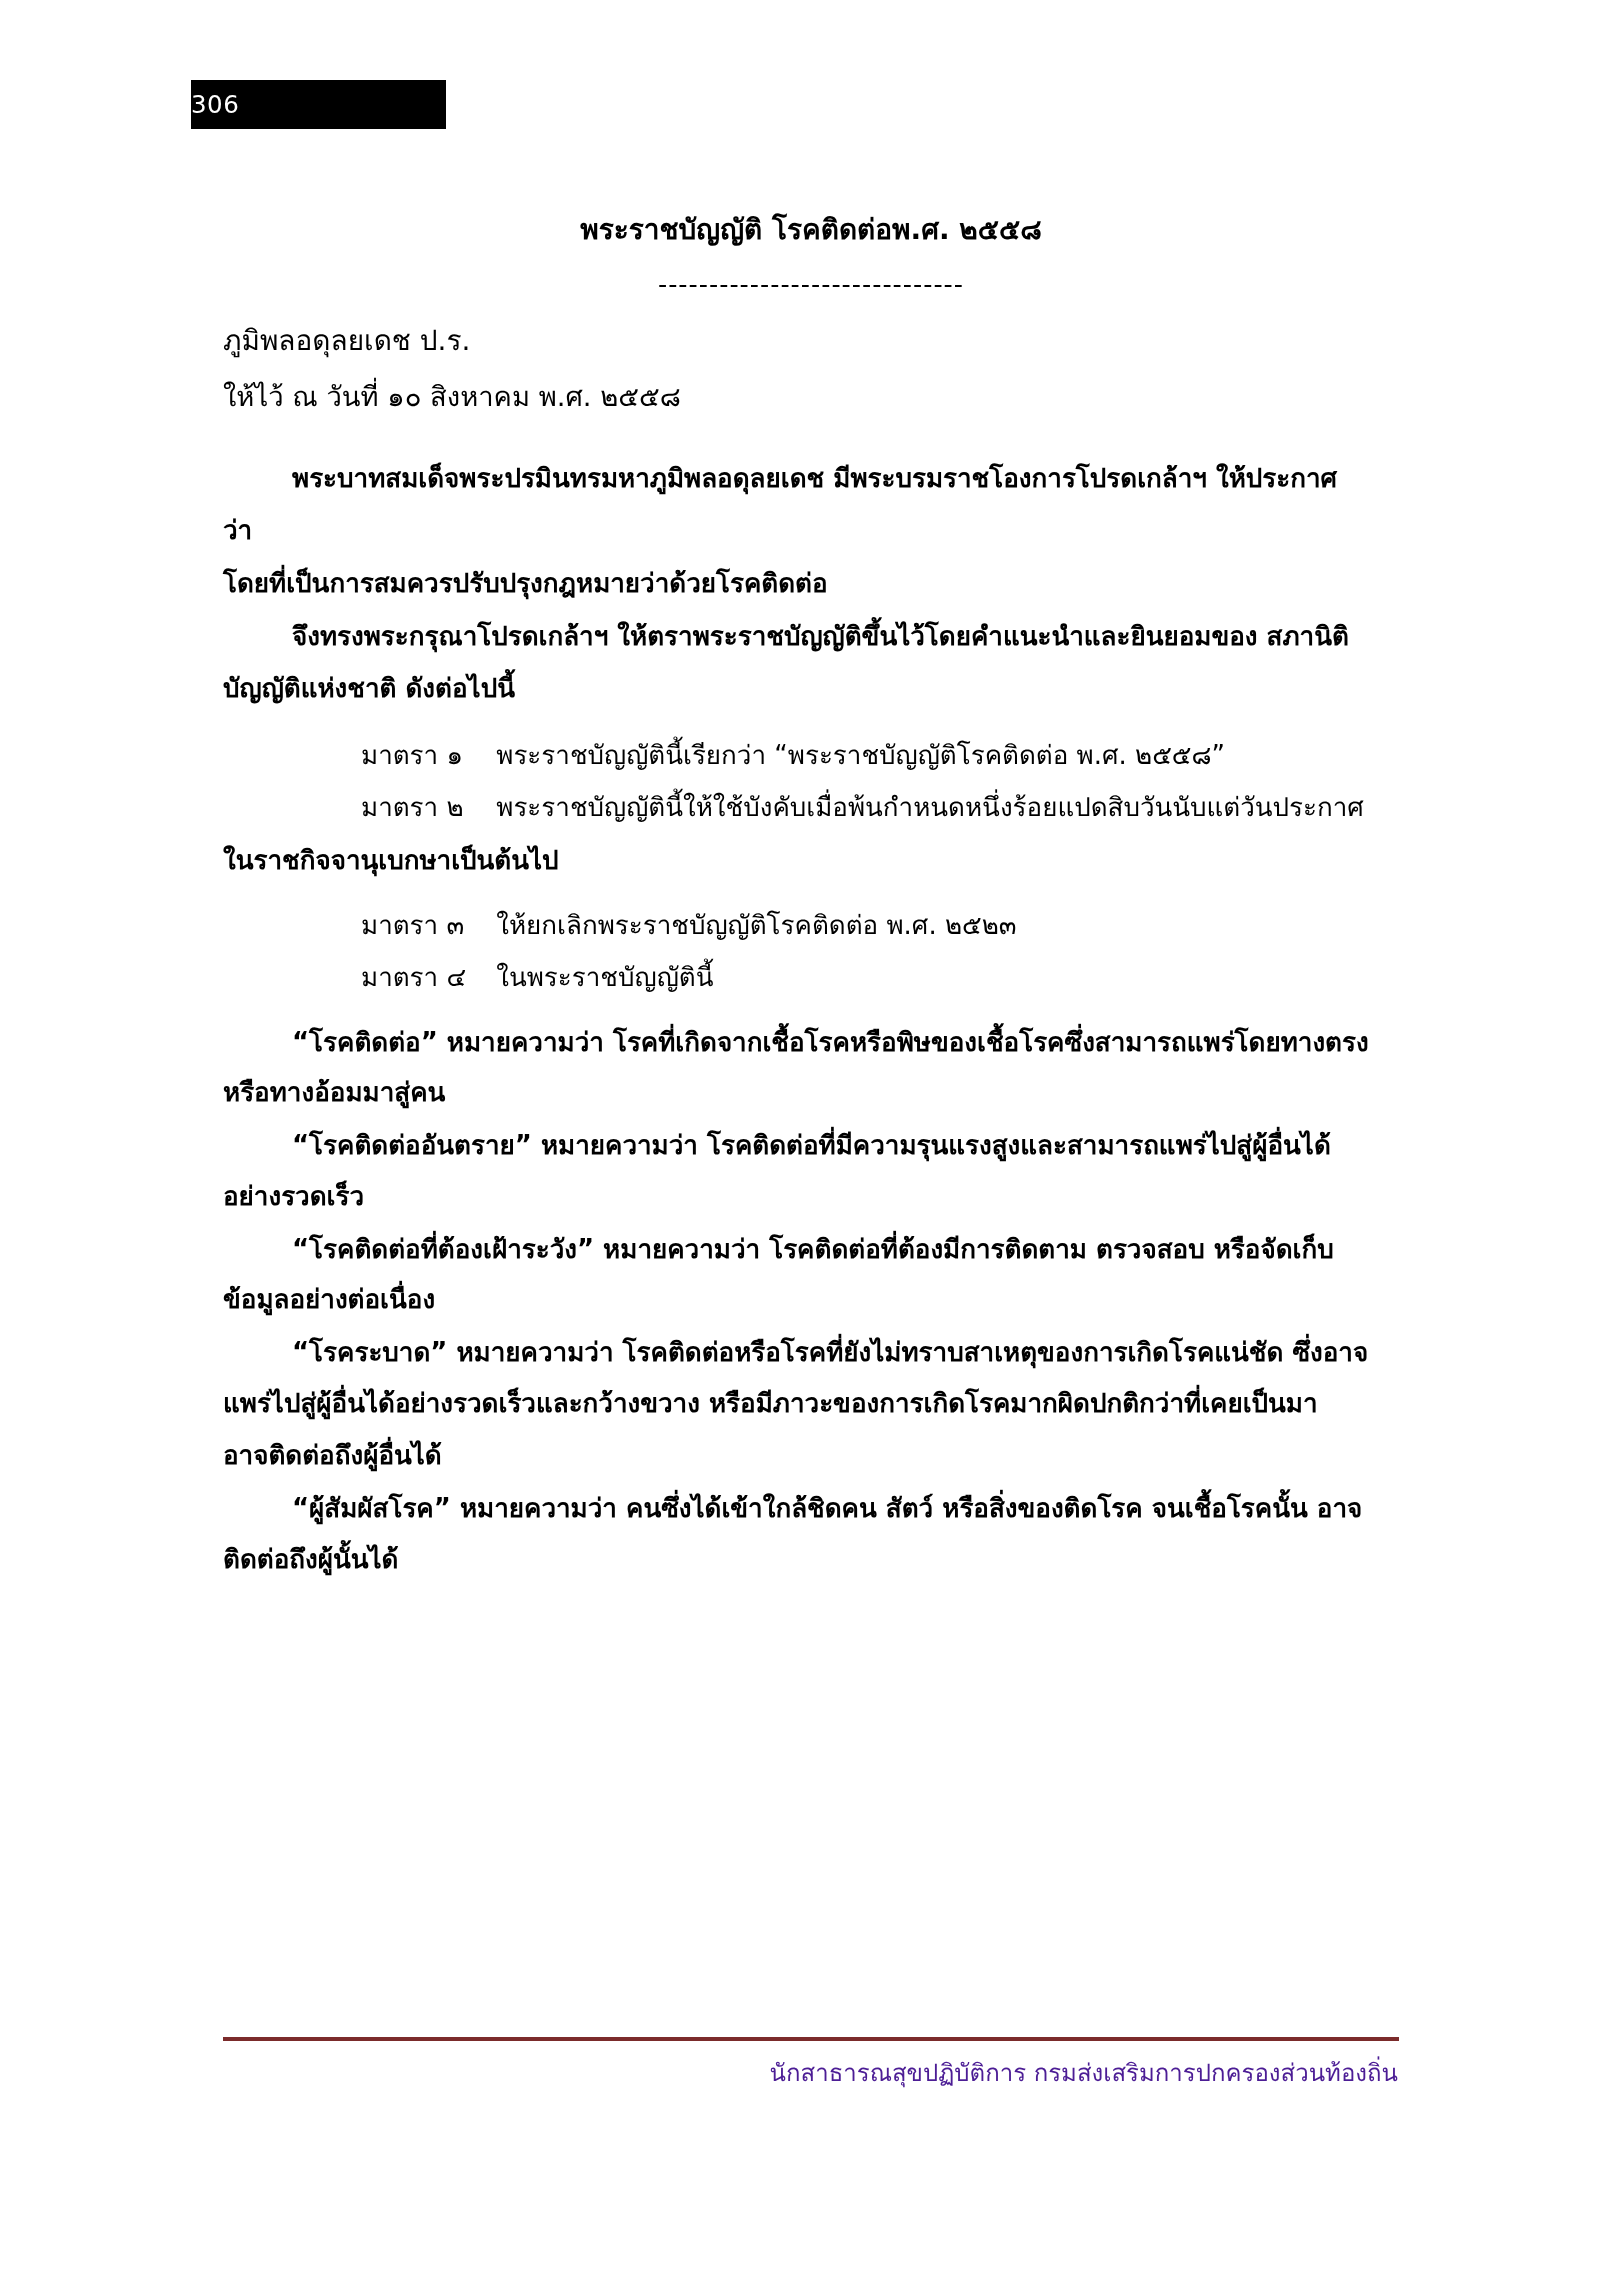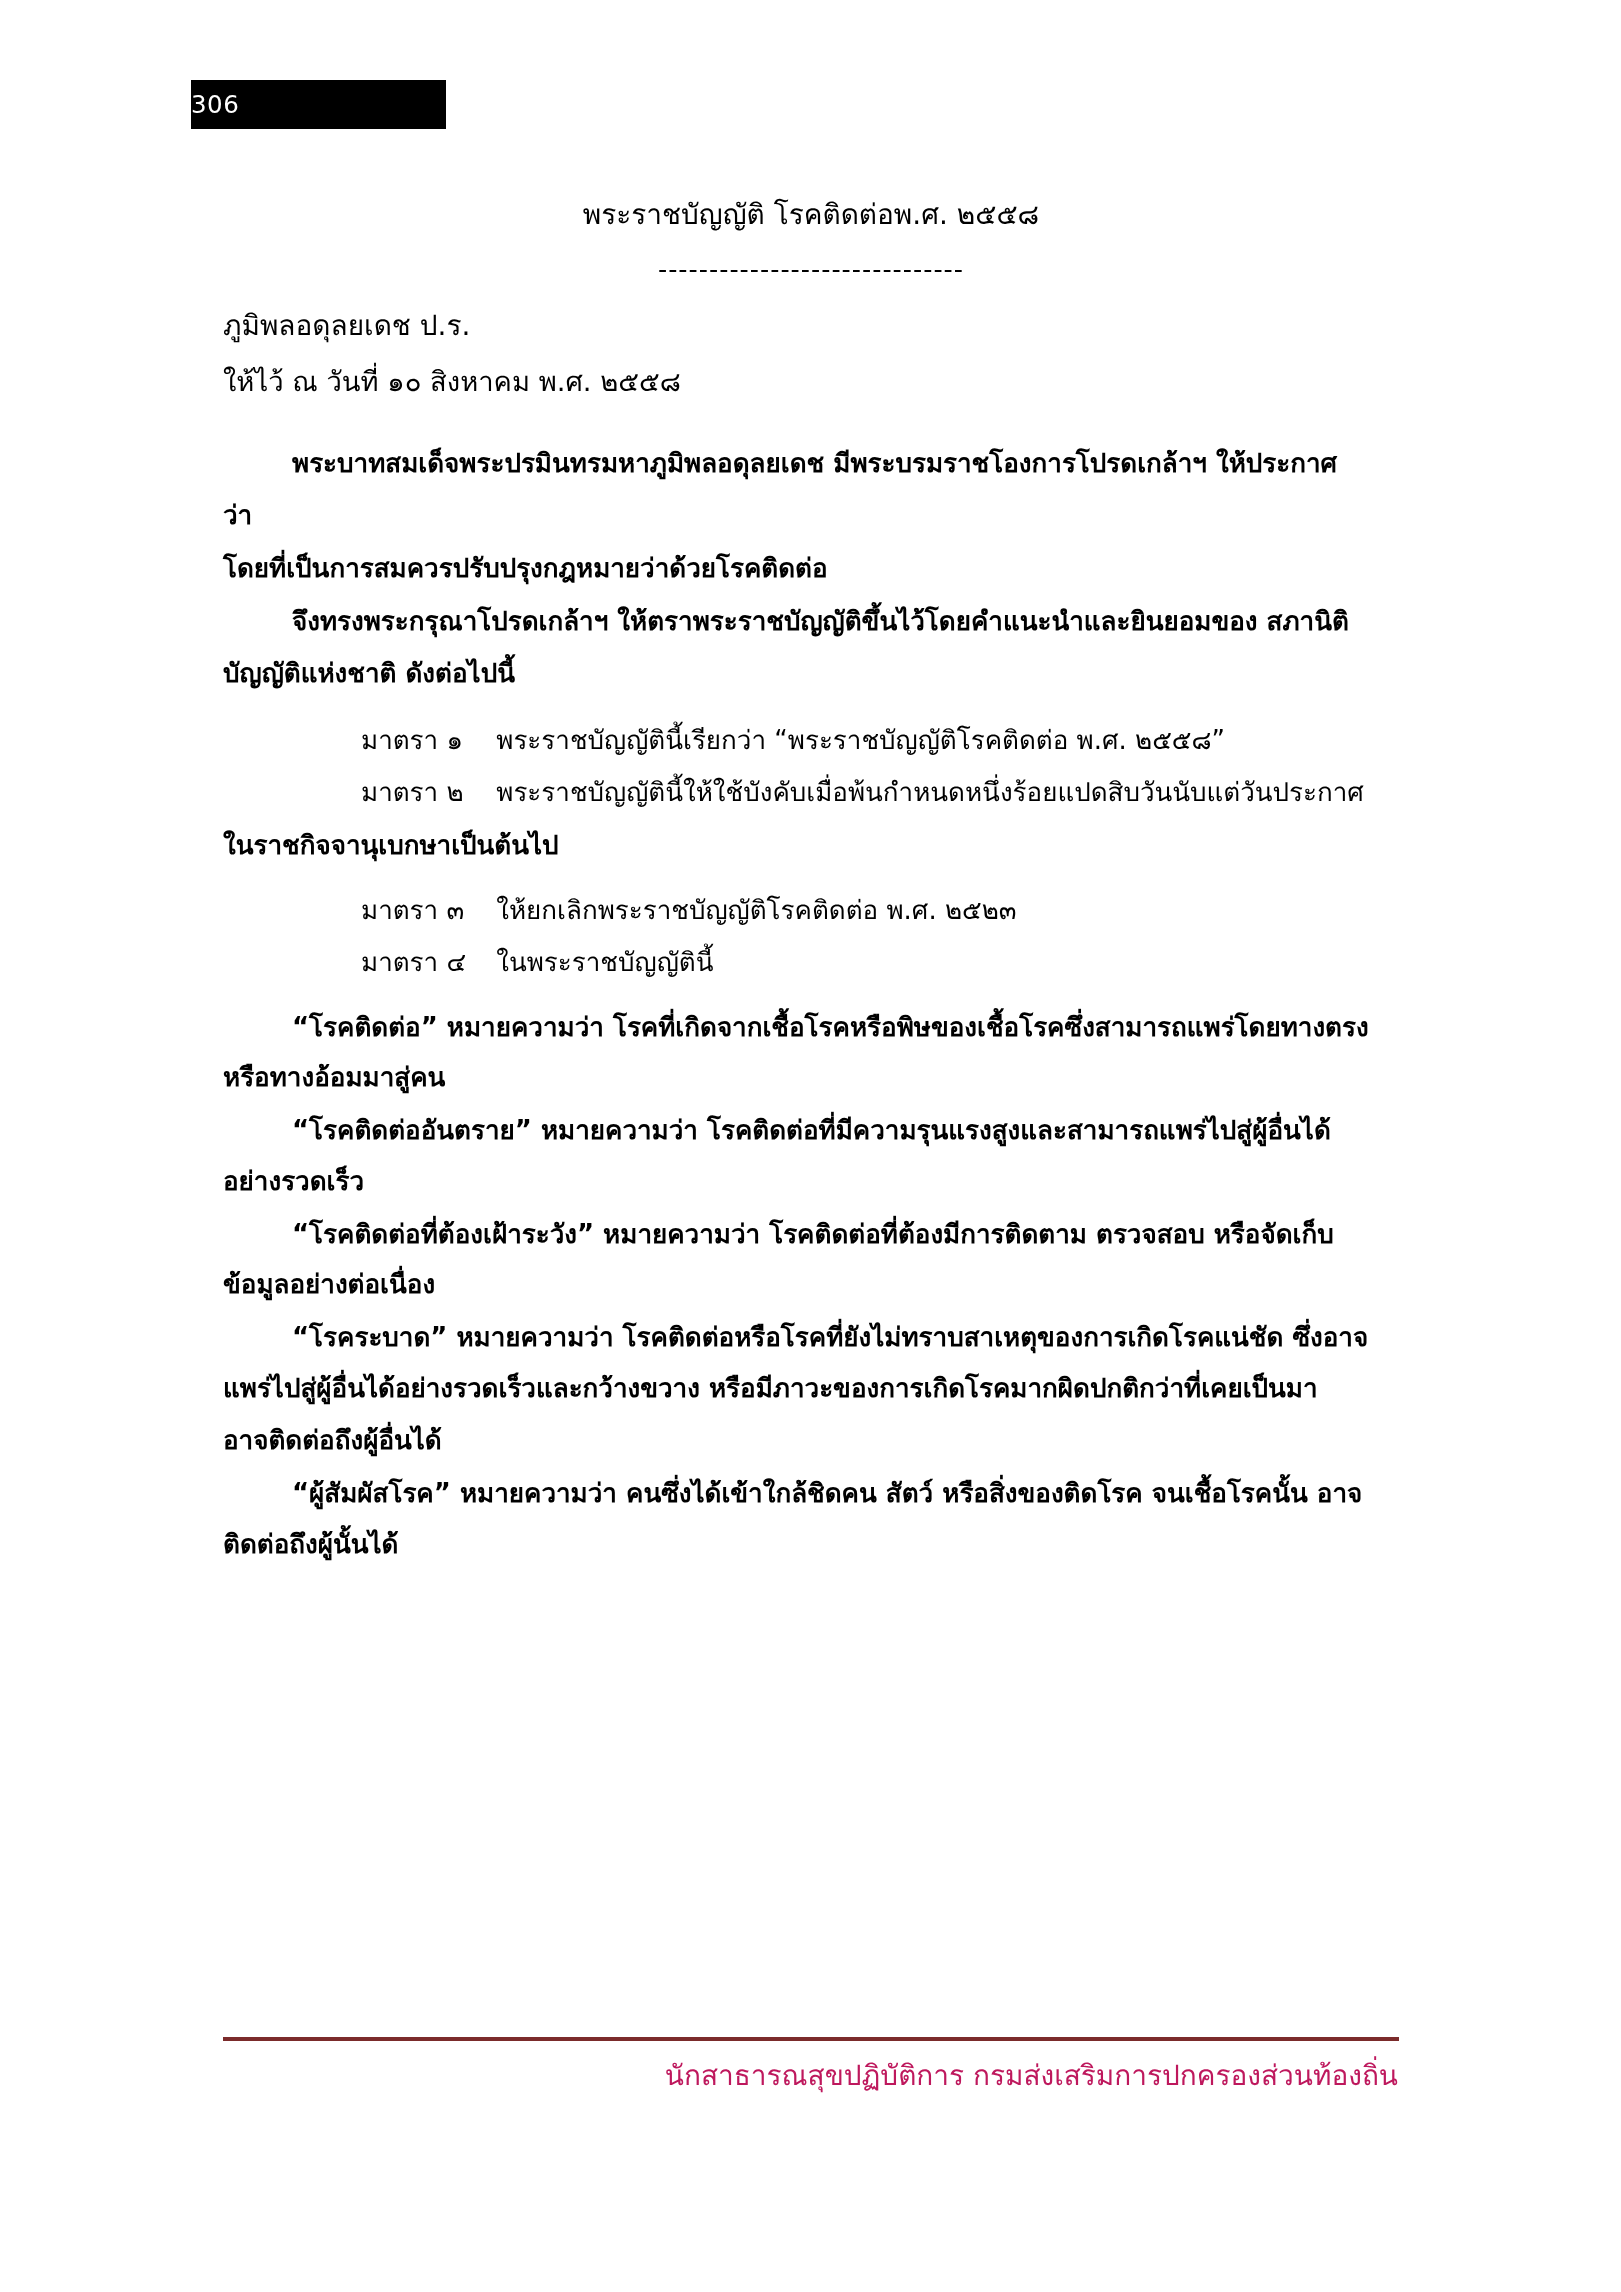--- a/index.html
+++ b/index.html
@@ -37,23 +37,23 @@
     left: 223px;
     top: 192px;
     width: 1176px;
     color: #000000;
     font-size: 26px;
     line-height: 1.95;
   }
 
   .title {
     text-align: center;
-    font-weight: normal;
+    font-weight: bold;
     font-size: 28px;
-    margin: 2px 0 2px 0;
+    margin: 17px 0 2px 0;
     line-height: 1.5;
   }
   .rule-dashes {
     text-align: center;
     font-size: 25.5px;
     letter-spacing: 1px;
     margin: 17.6px 0 19.6px 0;
     line-height: 1.2;
   }
   .center-line {
@@ -96,22 +96,22 @@
     left: 223px;
     top: 2037px;
     width: 1176px;
     height: 3.9px;
     background: #7b2b2b;
   }
   .footer-text {
     position: absolute;
     right: 223px;
     top: 2053px;
-    font-size: 28px;
-    color: #be185d;
+    font-size: 24px;
+    color: #4c1d95;
     white-space: nowrap;
   }
 </style>
 </head>
 <body>
 
 <div class="page">
 
   <div class="page-number-bar">306</div>
 

